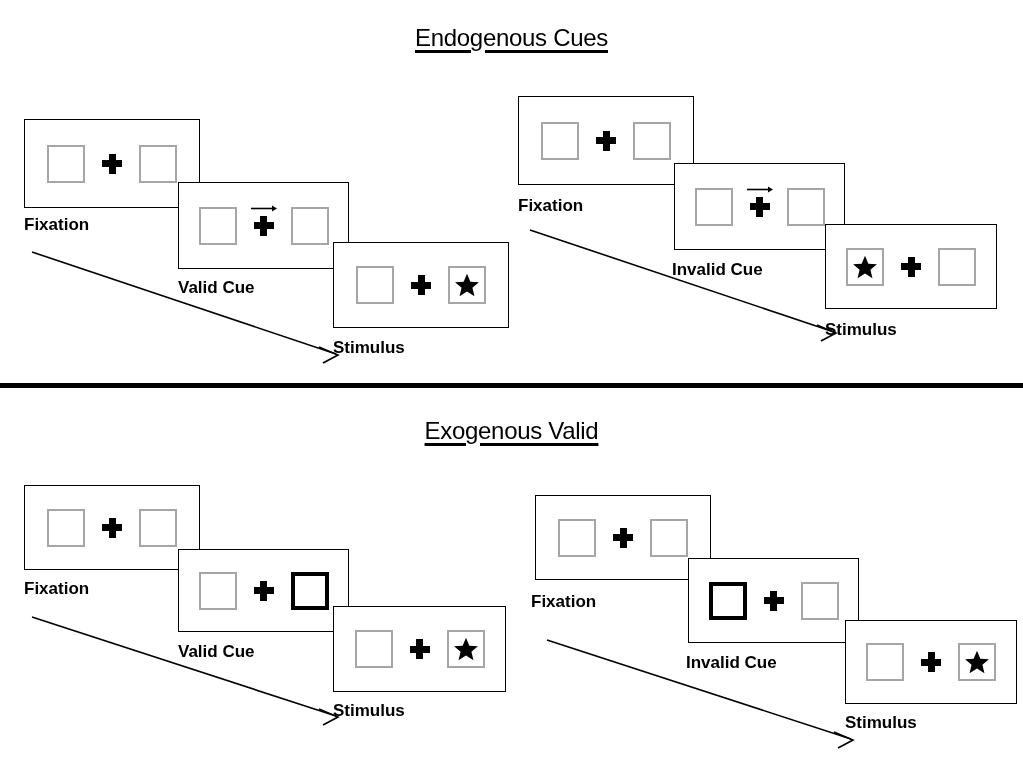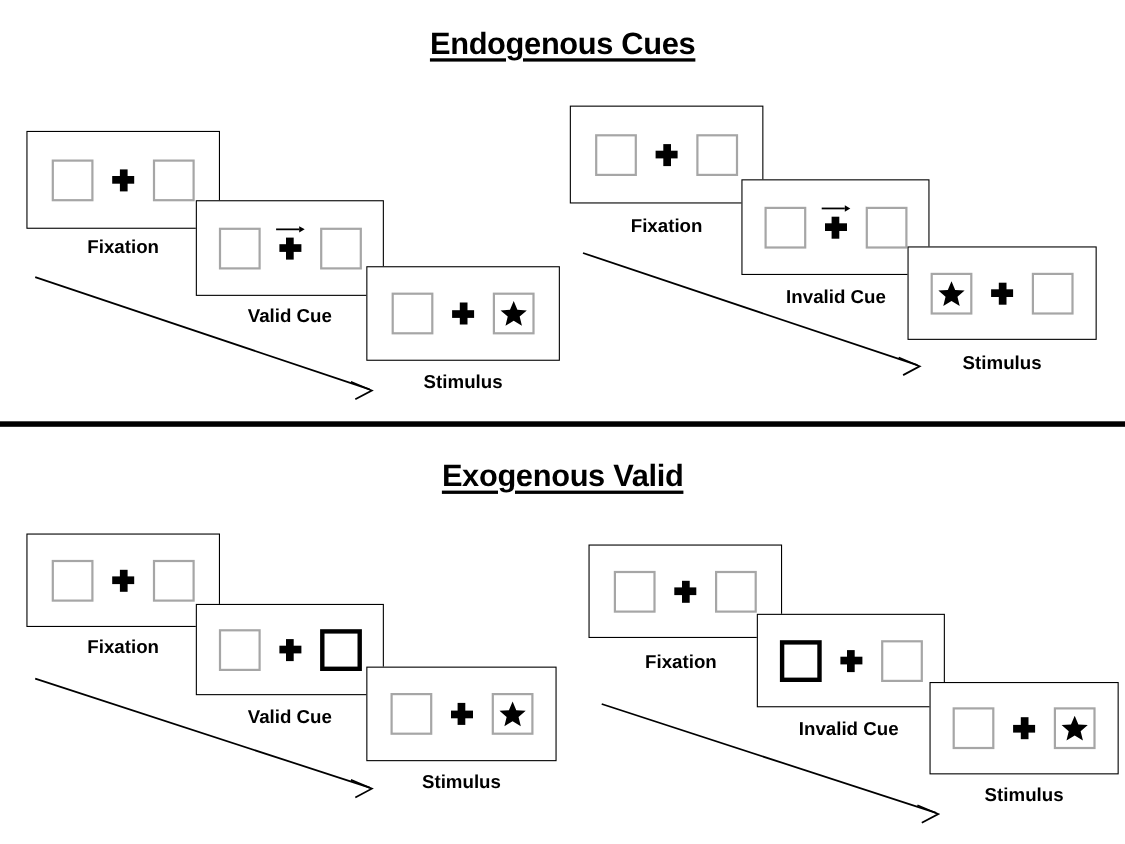--- a/index.html
+++ b/index.html
@@ -15,22 +15,22 @@
     position: relative;
     width: 1023px;
     height: 767px;
     background: #ffffff;
     overflow: hidden;
   }
 
   
   .section-title {
     position: absolute;
-    font-size: 28px;
-    font-weight: bold;
+    font-size: 24px;
+    font-weight: normal;
     letter-spacing: -0.3px;
     text-align: center;
     white-space: nowrap;
     text-decoration: underline;
     text-underline-offset: 4px;
     text-decoration-thickness: 3px;
   }
 
   
   .divider {
@@ -130,21 +130,20 @@
     width: 26px;
     height: 26px;
   }
 
   
   .stage-label {
     position: absolute;
     font-size: 17px;
     font-weight: bold;
     white-space: nowrap;
-    text-align: center;
   }
 
   
   .time-arrow {
     position: absolute;
     overflow: visible;
   }
 </style>
 </head>
 <body>

